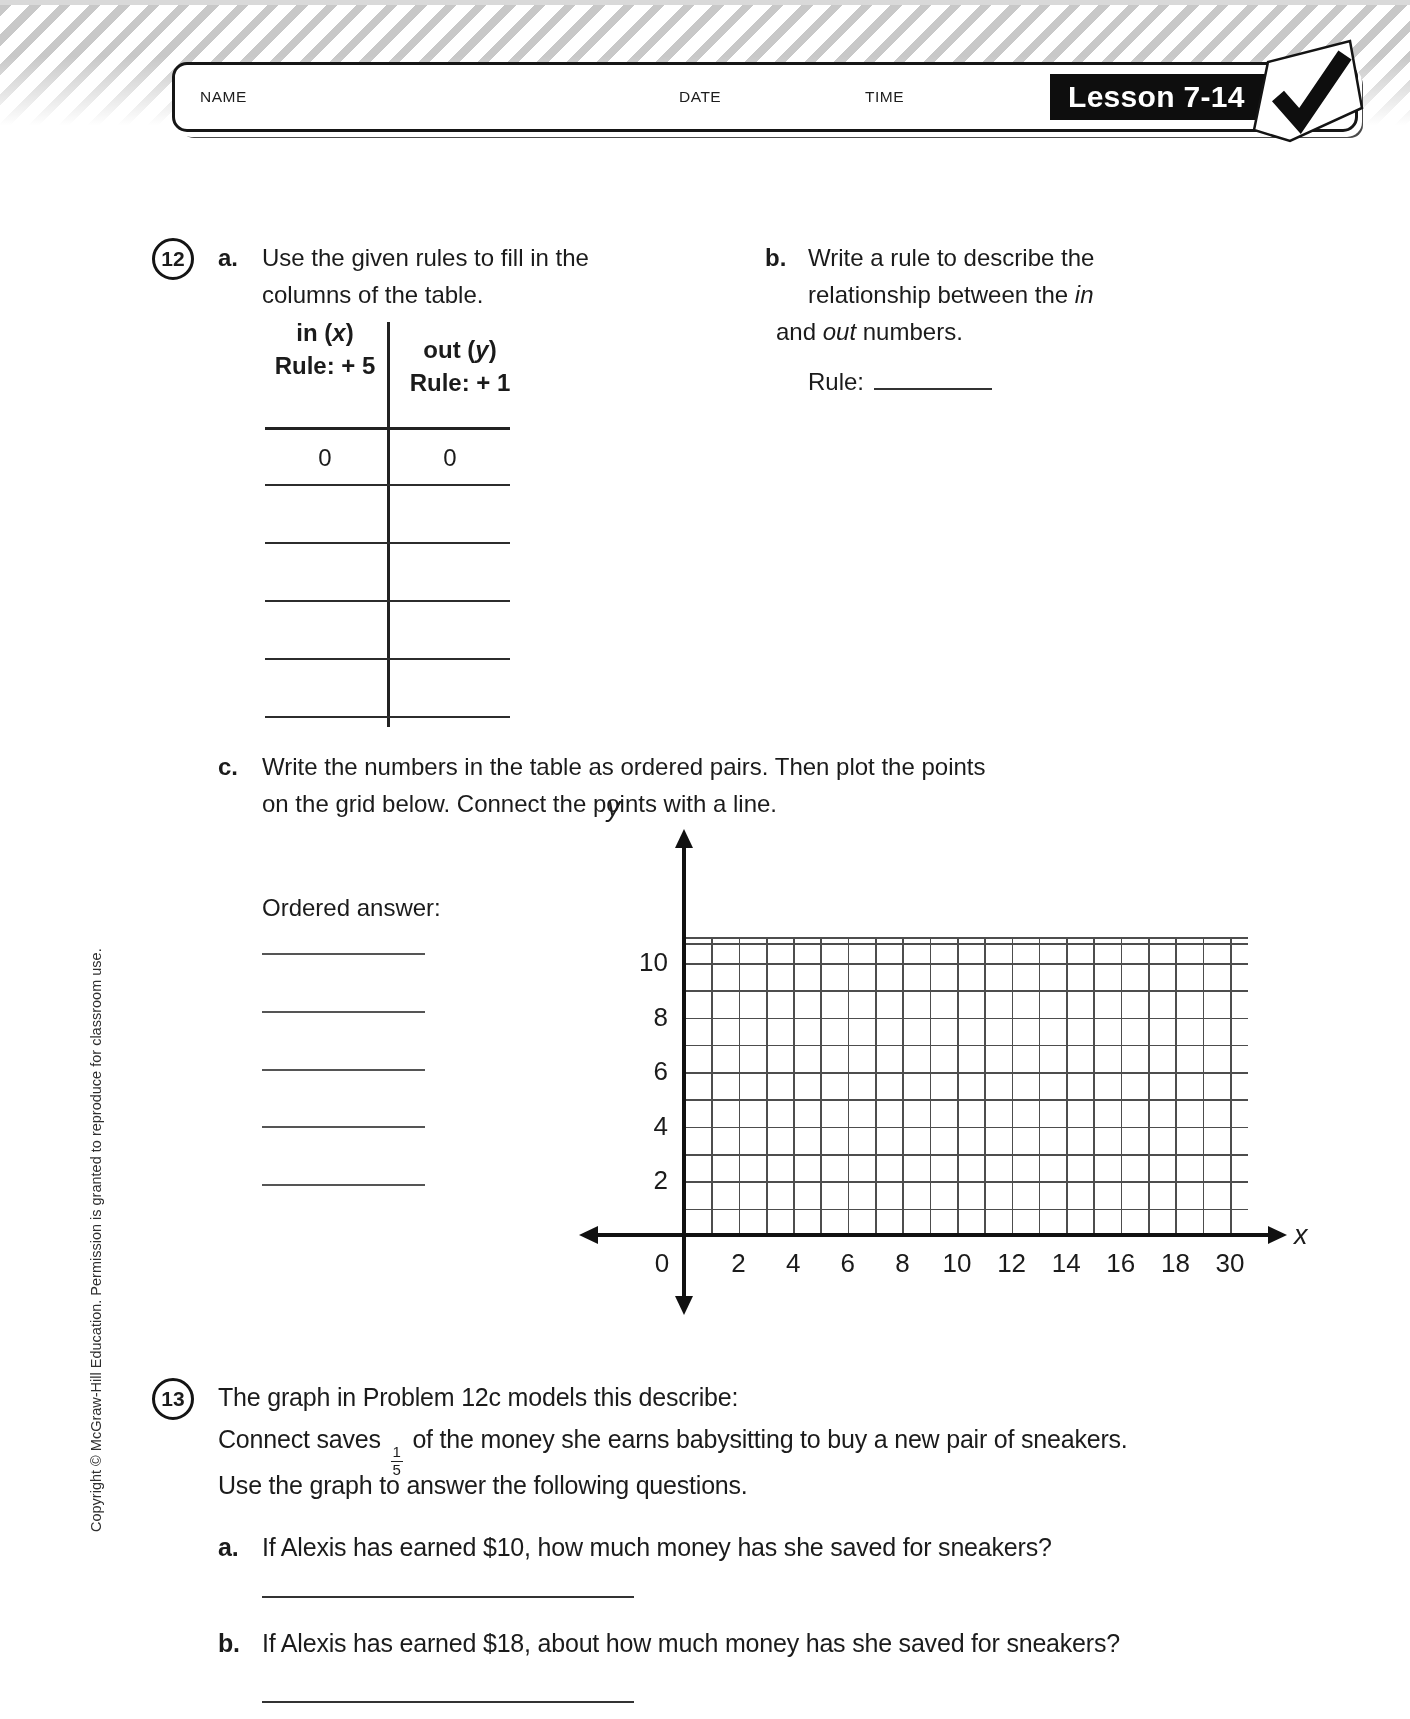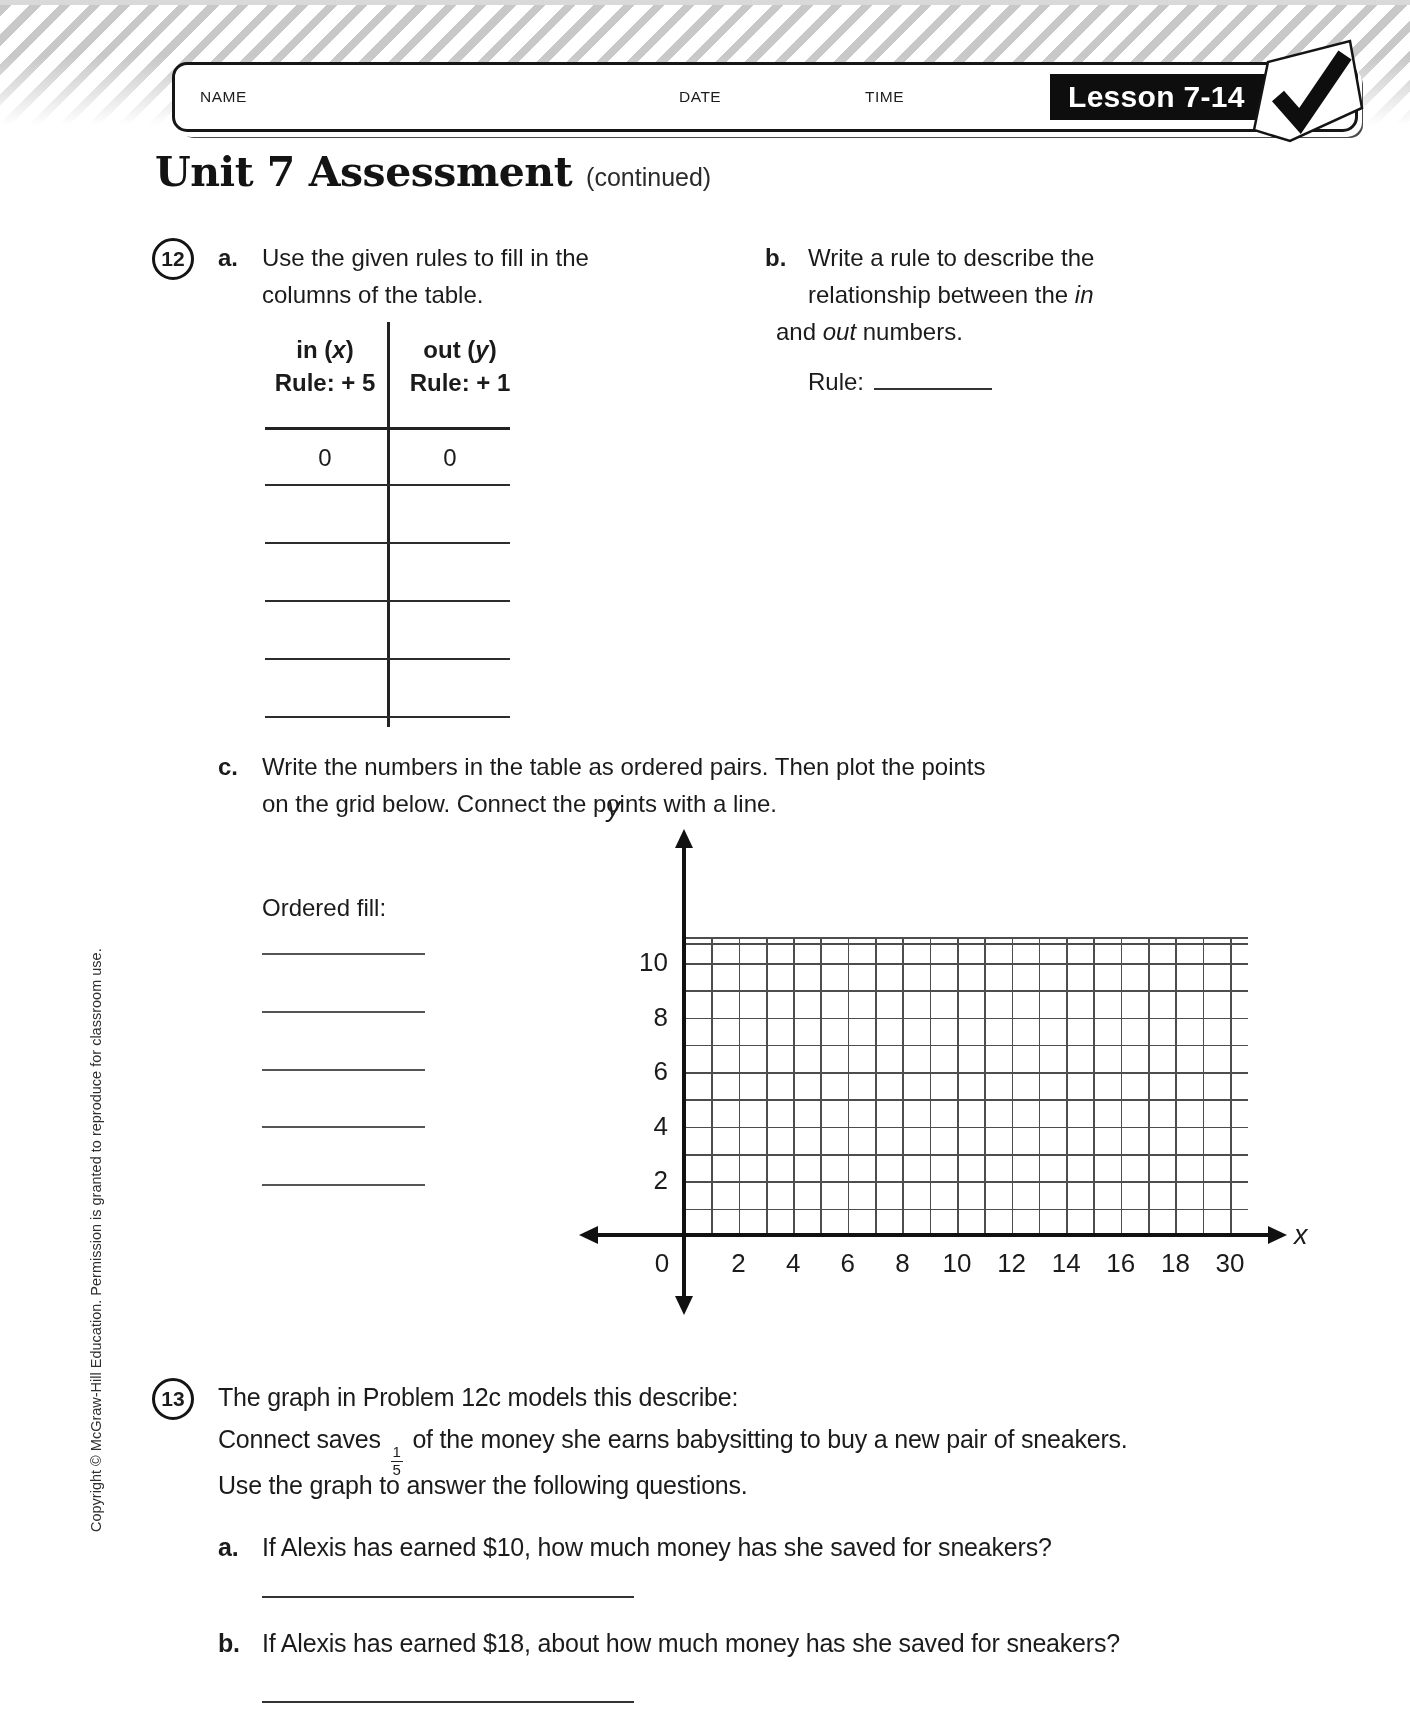--- a/index.html
+++ b/index.html
@@ -80,32 +80,29 @@
   <div class="abs hlabel" style="left:655px;top:88px;margin-left:24px;">DATE</div>
   <div class="abs hlabel" style="left:865px;top:88px;">TIME</div>
   <div class="badge">Lesson 7-14</div>
   <div class="flag">
     <svg width="120" height="108" viewBox="0 0 120 108">
       <polygon points="6,92 20,24 102,3 114,70 42,103" fill="#ffffff" stroke="#141414" stroke-width="2.5"></polygon>
       <path d="M30 58 L52 83 L97 17" fill="none" stroke="#0e0e0e" stroke-width="16"></path>
     </svg>
   </div>
 
-  <div class="abs" style="left:155px;top:148px;">
-    <span class="title-main">Unit 7 Assessment</span><span class="title-suffix">(continued)</span>
-  </div>
 
   <div class="circle" style="left:152px;top:238px;">12</div>
 
   <div class="abs t24 bold" style="left:218px;top:243px;">a.</div>
   <div class="abs t24" style="left:262px;top:243px;">Use the given rules to fill in the</div>
   <div class="abs t24" style="left:262px;top:280px;">columns of the table.</div>
 
   <div class="tbl-div"></div>
-  <div class="tbl-head" style="left:265px;top:333px;">
+  <div class="tbl-head" style="left:265px;top:316px;">
     <span>in (</span><span class="it">x</span><span>)</span><br>
     <span>Rule: + 5</span>
   </div>
   <div class="tbl-head" style="left:400px;top:333px;">
     <span>out (</span><span class="it">y</span><span>)</span><br>
     <span>Rule: + 1</span>
   </div>
   <div class="tbl-hline"></div>
   <div class="zero" style="left:265px;top:444px;">0</div>
   <div class="zero" style="left:390px;top:444px;">0</div>
@@ -125,21 +122,21 @@
   <div class="abs t24" style="left:776px;top:317px;">
     <span>and </span><span class="it">out</span><span> numbers.</span>
   </div>
   <div class="abs t24" style="left:808px;top:366px;">
     <span>Rule:</span><span class="ruleline"></span>
   </div>
 
   <div class="abs t24 bold" style="left:218px;top:752px;">c.</div>
   <div class="abs t24" style="left:262px;top:789px;">on the grid below. Connect the points with a line.</div>
   <div class="abs t24" style="left:262px;top:752px;">Write the numbers in the table as ordered pairs. Then plot the points</div>
-  <div class="abs t24" style="left:262px;top:893px;">Ordered fill:</div>
+  <div class="abs t24" style="left:262px;top:893px;">Ordered answer:</div>
   <div>
       <div class="opblank" style="top: 953px;"></div>
       <div class="opblank" style="top: 1010.8px;"></div>
       <div class="opblank" style="top: 1068.6px;"></div>
       <div class="opblank" style="top: 1126.4px;"></div>
       <div class="opblank" style="top: 1184.2px;"></div>
     </div>
 
   <div class="grid"></div>
   <div class="grid-top"></div>

